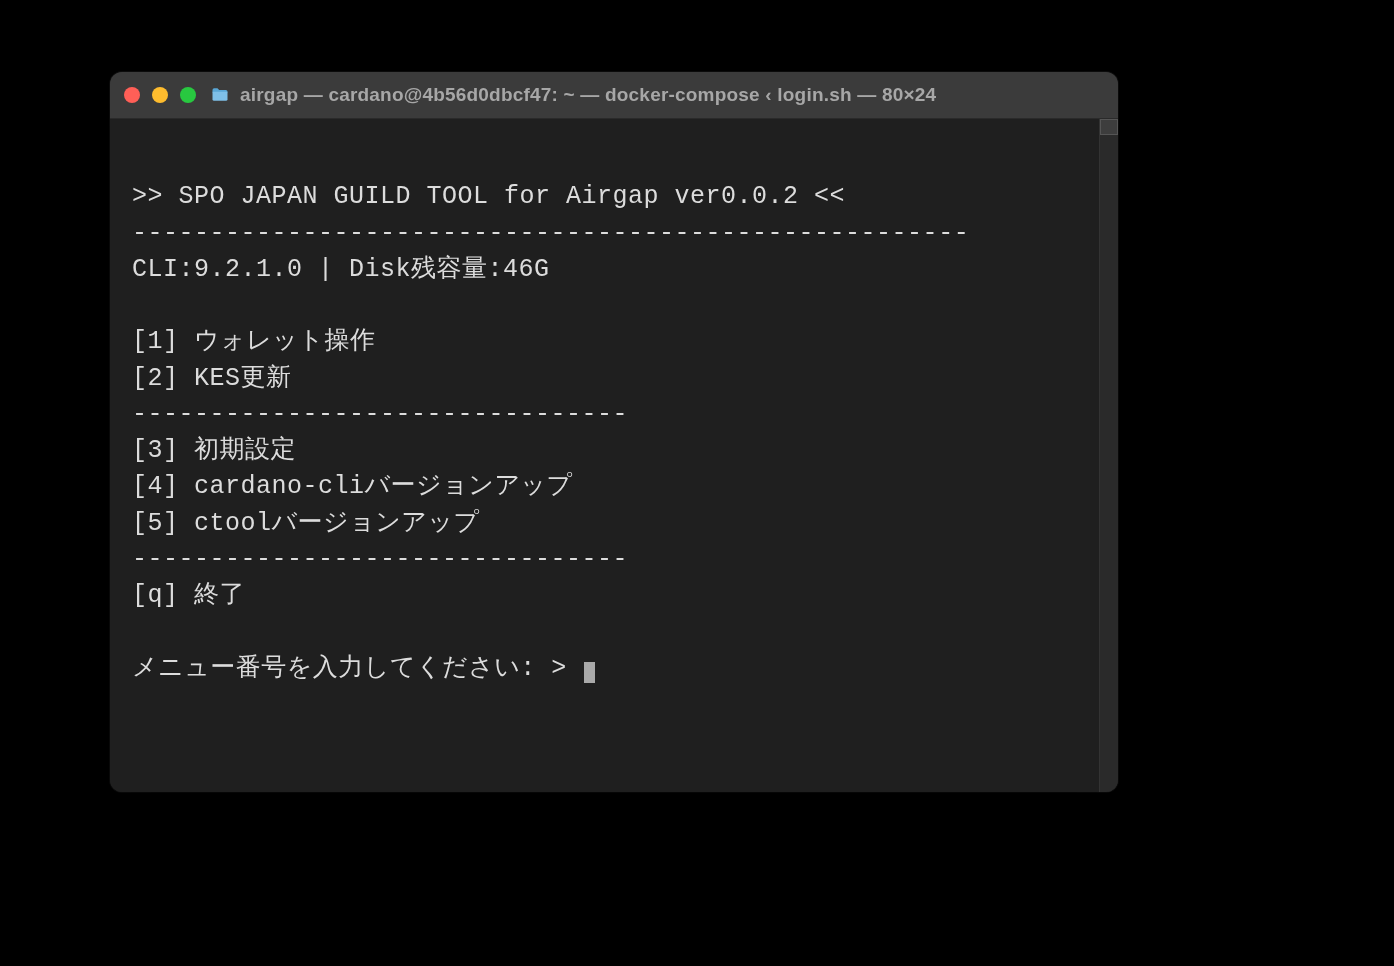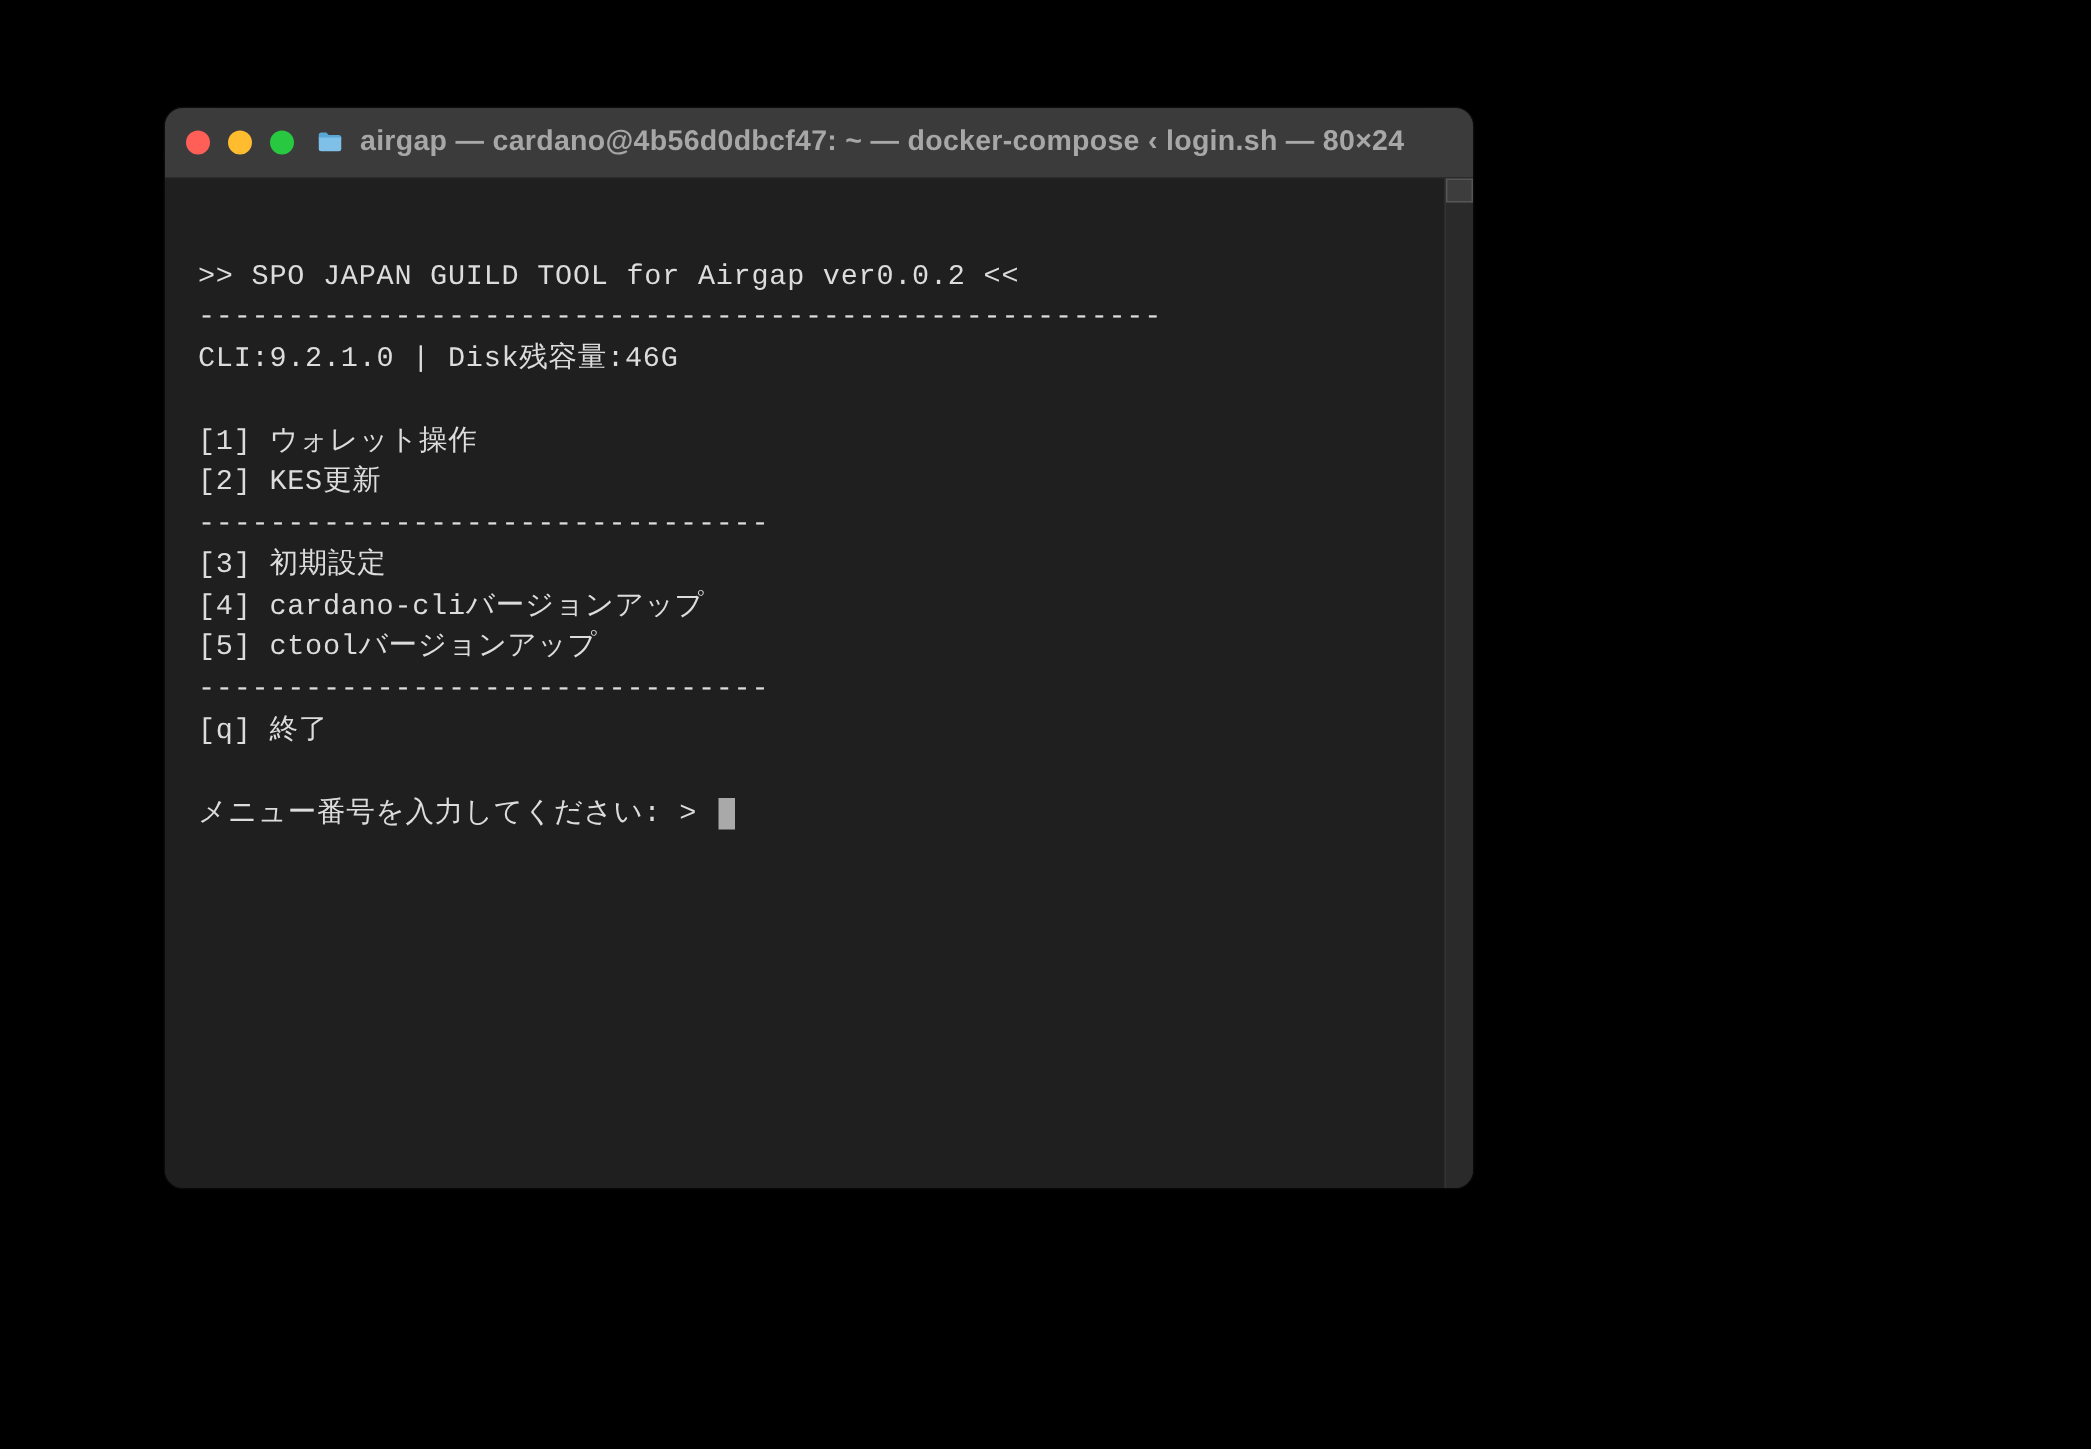--- a/index.html
+++ b/index.html
@@ -9,21 +9,21 @@
     height: 966px;
     background: #000000;
     font-family: "Menlo", "Consolas", "Liberation Mono", monospace;
     overflow: hidden;
   }
 
   .window {
     position: absolute;
     left: 110px;
     top: 72px;
-    width: 872px;
+    width: 1008px;
     height: 720px;
     background: #1f1f1f;
     border-radius: 12px;
     box-shadow: 0 30px 60px rgba(0,0,0,0.6), 0 0 0 1px rgba(255,255,255,0.05);
     display: flex;
     flex-direction: column;
     overflow: hidden;
   }
 
   .titlebar {
@@ -75,21 +75,21 @@
     flex: 1 1 auto;
     background: #1f1f1f;
     position: relative;
     display: flex;
   }
 
   .terminal-content {
     flex: 1 1 auto;
     padding: 24px 22px;
     color: #dcdcdc;
-    font-size: 19px;
+    font-size: 25px;
     line-height: 1.45;
     white-space: pre;
     letter-spacing: 0.5px;
   }
 
   .scrollbar-track {
     width: 18px;
     background: #2a2a2a;
     position: relative;
     border-left: 1px solid #333;

